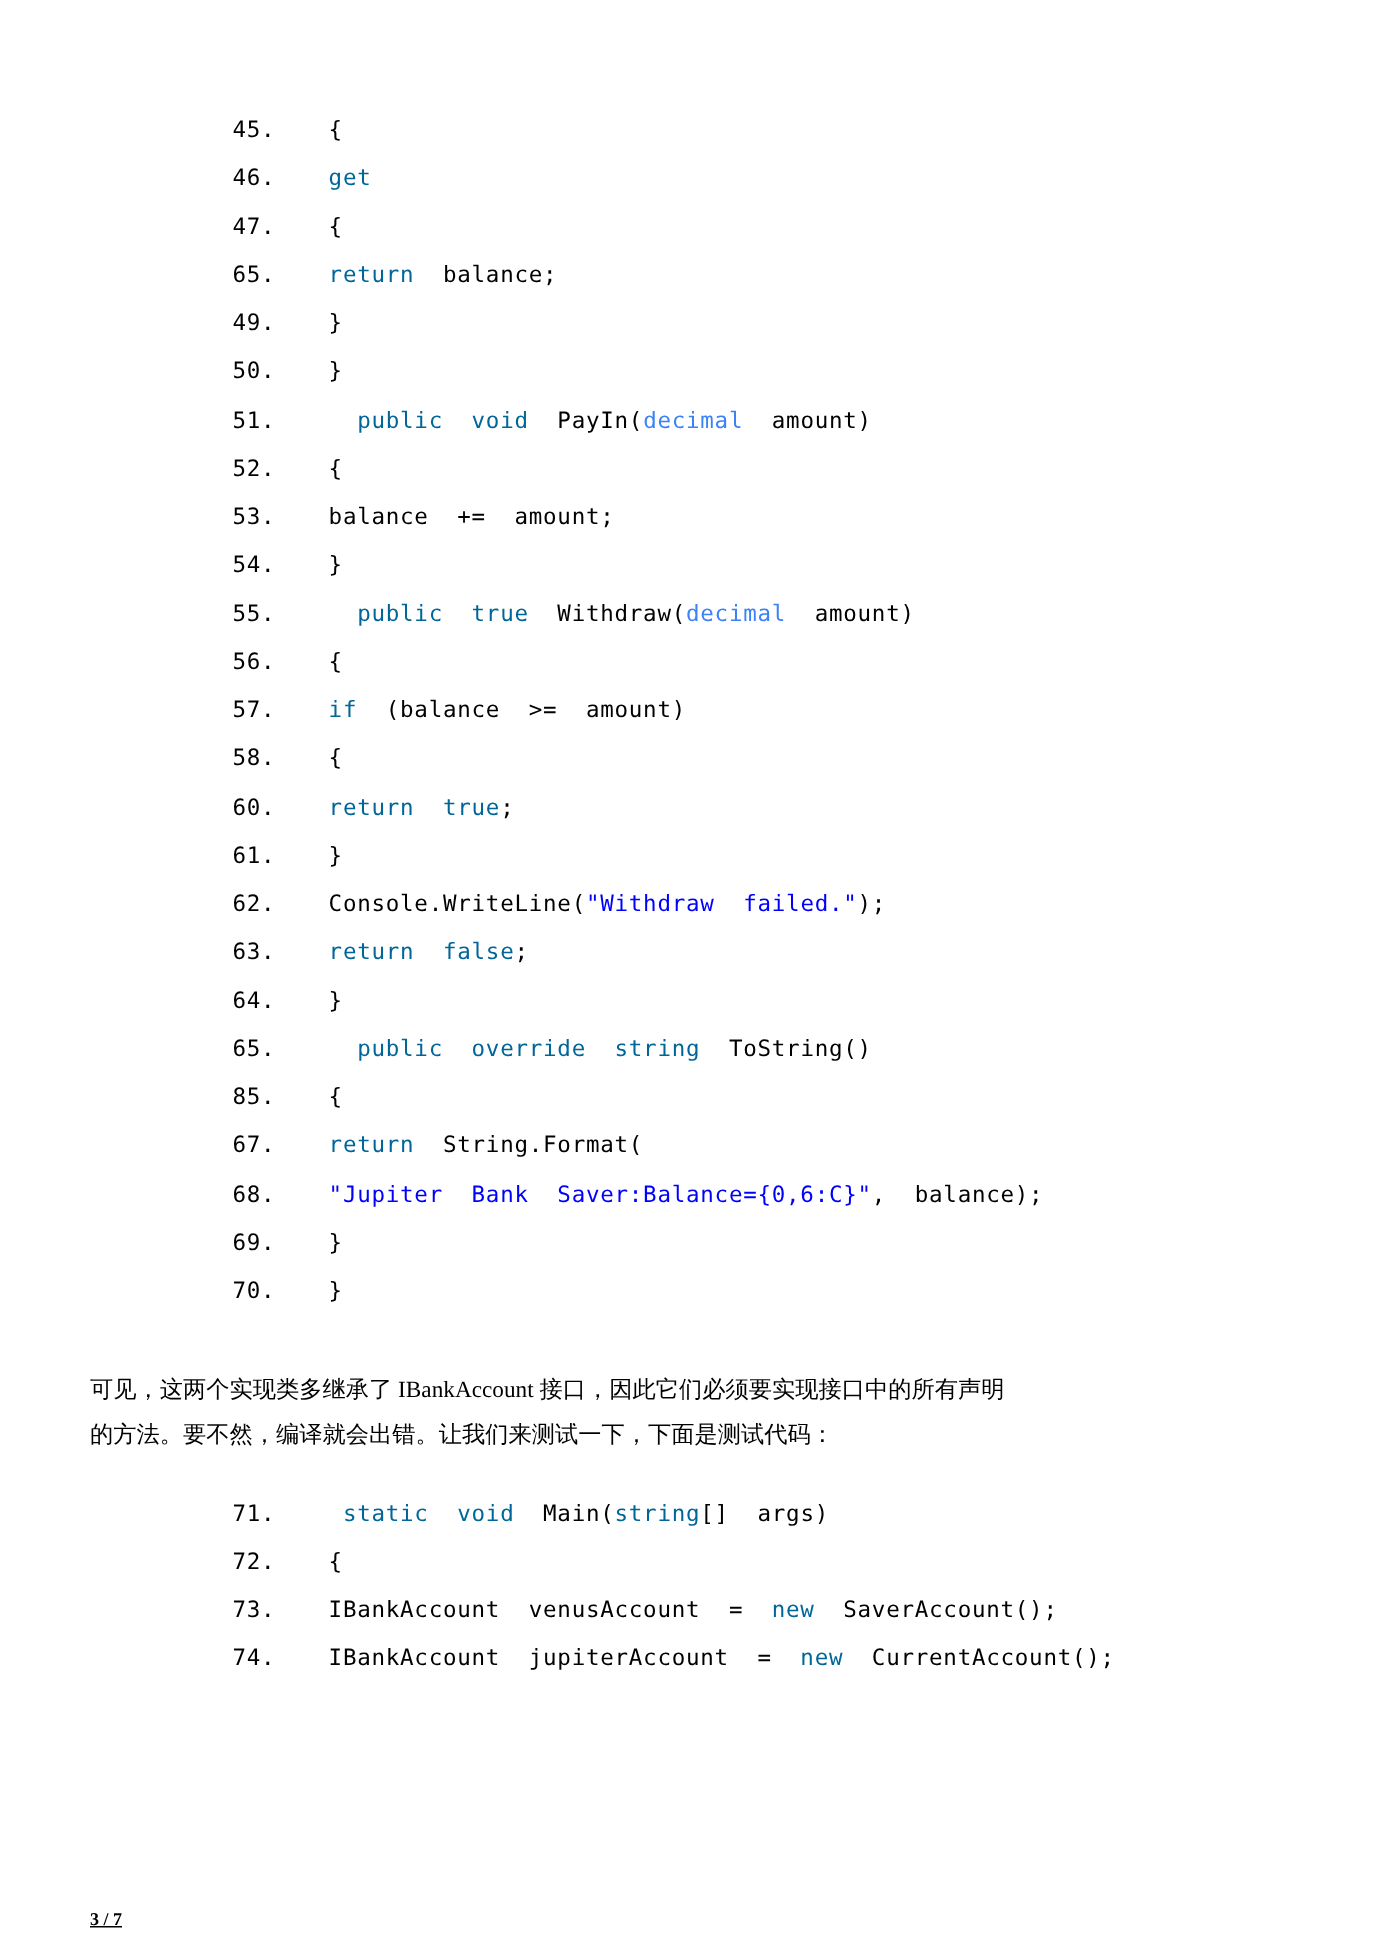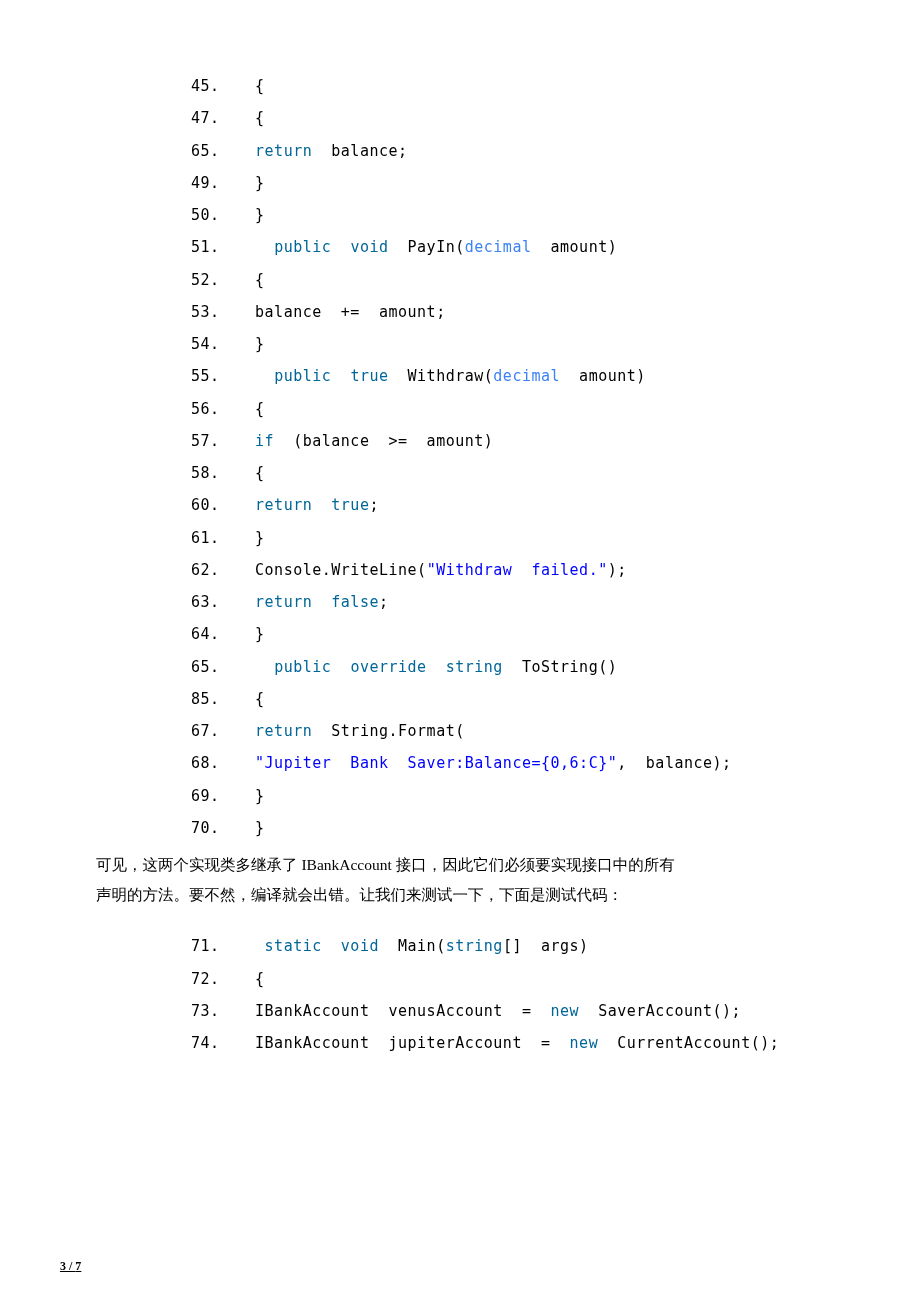--- a/index.html
+++ b/index.html
@@ -5,21 +5,21 @@
   body {
     margin: 0;
     padding: 0;
     background: #fff;
     font-family: "SimSun", "宋体", serif;
     font-size: 15px;
     color: #000;
     width: 920px;
   }
   .page {
-    padding: 70px 60px 40px 96px;
+    padding: 70px 60px 40px 60px;
     box-sizing: border-box;
     width: 736px;
     min-height: 1302px;
     position: relative;
   }
   .code-block {
     padding-left: 95px;
     font-family: "SimSun", "宋体", monospace;
     font-size: 15px;
     letter-spacing: 0.5px;
@@ -30,45 +30,46 @@
   }
   .lineno {
     color: #000;
     display: inline-block;
     min-width: 45px;
   }
   .kw { color: #006699; }
   .type { color: #3b82f6; }
   .str { color: #0000ff; }
   .body-text {
-    margin: 6px 0 20px 0;
+    margin: 36px 0 20px 0;
     line-height: 1.95;
     color: #000;
     font-size: 15.5px;
     font-family: "SimSun", "宋体", serif;
   }
   .page-footer {
     position: absolute;
-    bottom: 28px;
+    bottom: 15px;
     left: 60px;
     font-family: "Times New Roman", serif;
     font-size: 12px;
     text-decoration: underline;
   }
   .page-footer .cur { font-weight: bold; }
   .page-footer .sep { font-weight: bold; }
   .page-footer .tot { font-weight: bold; }
 </style>
 </head>
 <body>
 
 <div class="page">
 
   <div class="code-block" id="code-block-1">
       <div class="code-line"><span class="lineno">45.</span>  {</div>
+      <div class="code-line"><span class="lineno">46.</span>  <span class="kw">get</span></div>
       <div class="code-line"><span class="lineno">47.</span>  {</div>
       <div class="code-line"><span class="lineno">65.</span>  <span class="kw">return</span>  balance;</div>
       <div class="code-line"><span class="lineno">49.</span>  }</div>
       <div class="code-line"><span class="lineno">50.</span>  }</div>
       <div class="code-line"><span class="lineno">51.</span>    <span class="kw">public</span>  <span class="kw">void</span>  PayIn(<span class="type">decimal</span>  amount)</div>
       <div class="code-line"><span class="lineno">52.</span>  {</div>
       <div class="code-line"><span class="lineno">53.</span>  balance  +=  amount;</div>
       <div class="code-line"><span class="lineno">54.</span>  }</div>
       <div class="code-line"><span class="lineno">55.</span>    <span class="kw">public</span>  <span class="kw">true</span>  Withdraw(<span class="type">decimal</span>  amount)</div>
       <div class="code-line"><span class="lineno">56.</span>  {</div>

